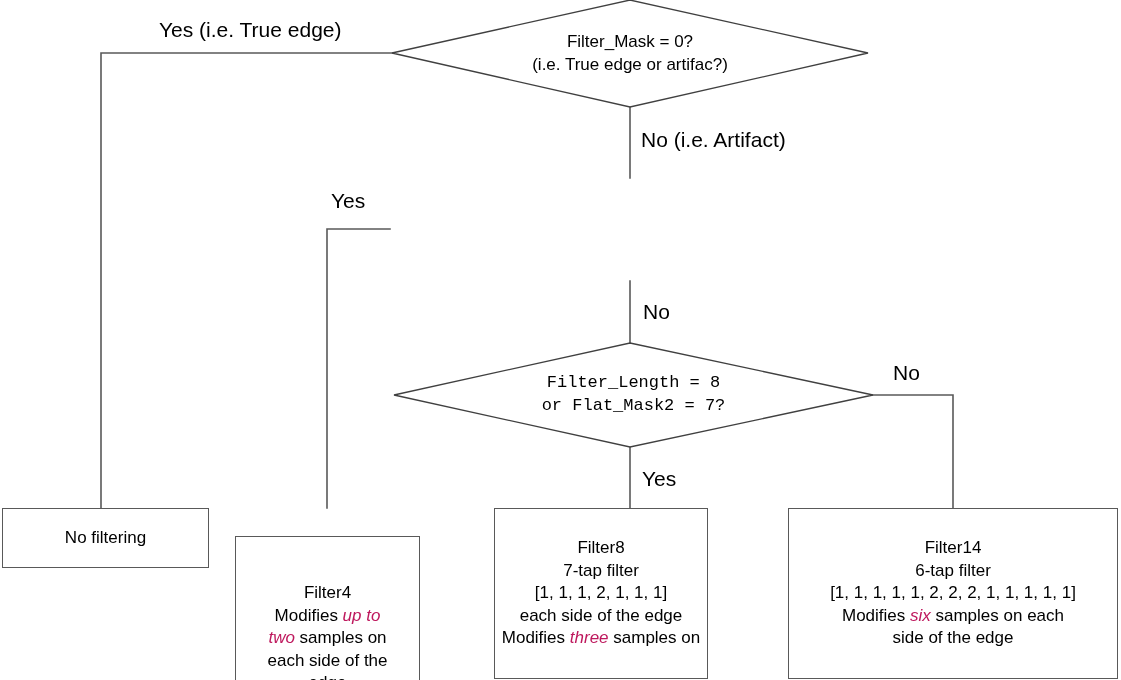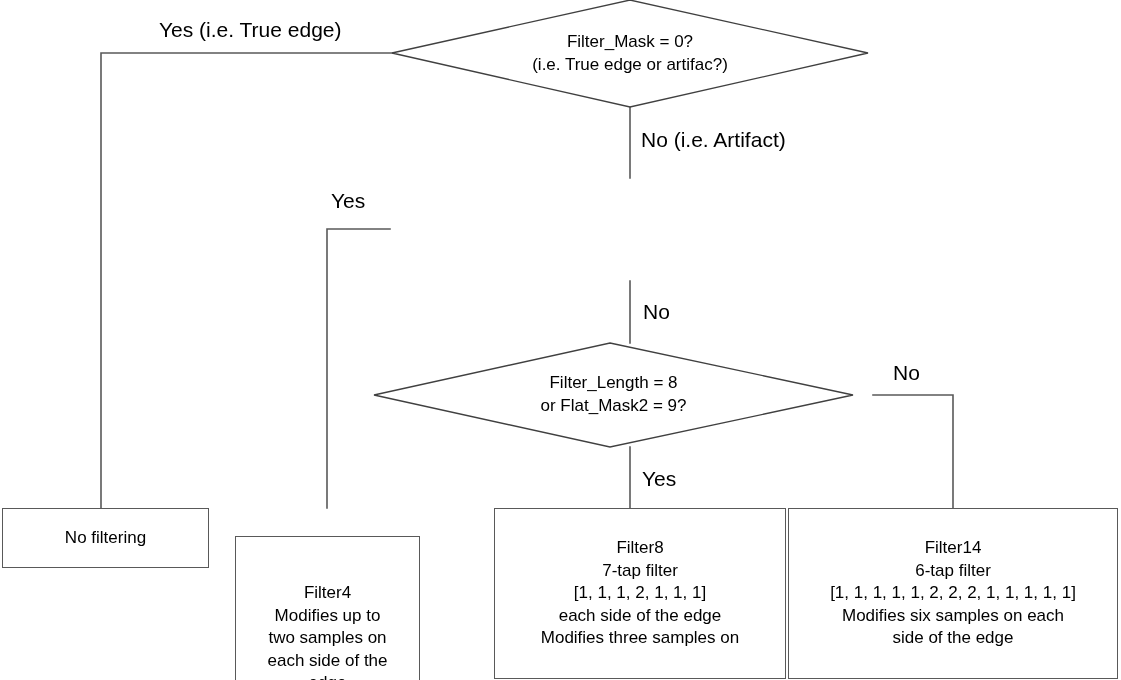--- a/index.html
+++ b/index.html
@@ -63,21 +63,21 @@
     flex-direction: column;
     align-items: center;
     justify-content: center;
     text-align: center;
     font-size: 17px;
     line-height: 1.33;
     color: #000000;
     padding: 2px 4px;
   }
   .rect .ln { display: block; white-space: nowrap; }
-  .blue { color: #000000; }
+  .blue { color: #be185d; font-style: italic; }
   
   .elabel {
     position: absolute;
     font-size: 21px;
     color: #000000;
     white-space: nowrap;
     line-height: 1;
   }
 </style>
 </head>
@@ -106,27 +106,27 @@
     <svg width="476" height="107" viewBox="0 0 476 107" xmlns="http://www.w3.org/2000/svg">
       <polygon points="238,0 476,53 238,107 0,53" fill="#ffffff" stroke="#404040" stroke-width="1.3"></polygon>
     </svg>
     <div class="dtext">
       <span>Filter_Mask = 0?</span>
       <span>(i.e. True edge or artifac?)</span>
     </div>
   </div>
 
 
-  <div class="diamond" style="left:374px; top:343px; width:479px; height:104px;">
+  <div class="diamond" style="left:394px; top:343px; width:479px; height:104px;font-family:Liberation Mono, monospace;">
     <svg width="479" height="104" viewBox="0 0 479 104" xmlns="http://www.w3.org/2000/svg">
       <polygon points="236,0 479,52 236,104 0,52" fill="#ffffff" stroke="#404040" stroke-width="1.3"></polygon>
     </svg>
     <div class="dtext">
       <span>Filter_Length = 8</span>
-      <span>or Flat_Mask2 = 9?</span>
+      <span>or Flat_Mask2 = 7?</span>
     </div>
   </div>
 
   <div class="elabel" style="left:159px; top:19px;">Yes (i.e. True edge)</div>
 
   <div class="elabel" style="left:641px; top:129px;">No (i.e. Artifact)</div>
 
   <div class="elabel" style="left:331px; top:190px;">Yes</div>
 
   <div class="elabel" style="left:643px; top:301px;">No</div>
@@ -140,21 +140,21 @@
     </div>
 
   <div class="rect" style="left:235px; top:508px; width:185px; height:205px;margin-top:28px;" id="box-filter4">
       <span class="ln"><span>Filter4</span></span>
       <span class="ln"><span>Modifies </span><span class="blue">up to</span></span>
       <span class="ln"><span class="blue">two</span><span> samples on</span></span>
       <span class="ln"><span>each side of the</span></span>
       <span class="ln"><span>edge</span></span>
     </div>
 
-  <div class="rect" style="left:494px; top:508px; width:292px; height:171px;" id="box-filter8">
+  <div class="rect" style="left:494px; top:508px; width:214px; height:171px;" id="box-filter8">
       <span class="ln"><span>Filter8</span></span>
       <span class="ln"><span>7-tap filter</span></span>
       <span class="ln"><span>[1, 1, 1, 2, 1, 1, 1]</span></span>
       <span class="ln"><span>each side of the edge</span></span>
       <span class="ln"><span>Modifies </span><span class="blue">three</span><span> samples on</span></span>
     </div>
 
   <div class="rect" style="left:788px; top:508px; width:330px; height:171px;" id="box-filter14">
       <span class="ln"><span>Filter14</span></span>
       <span class="ln"><span>6-tap filter</span></span>

